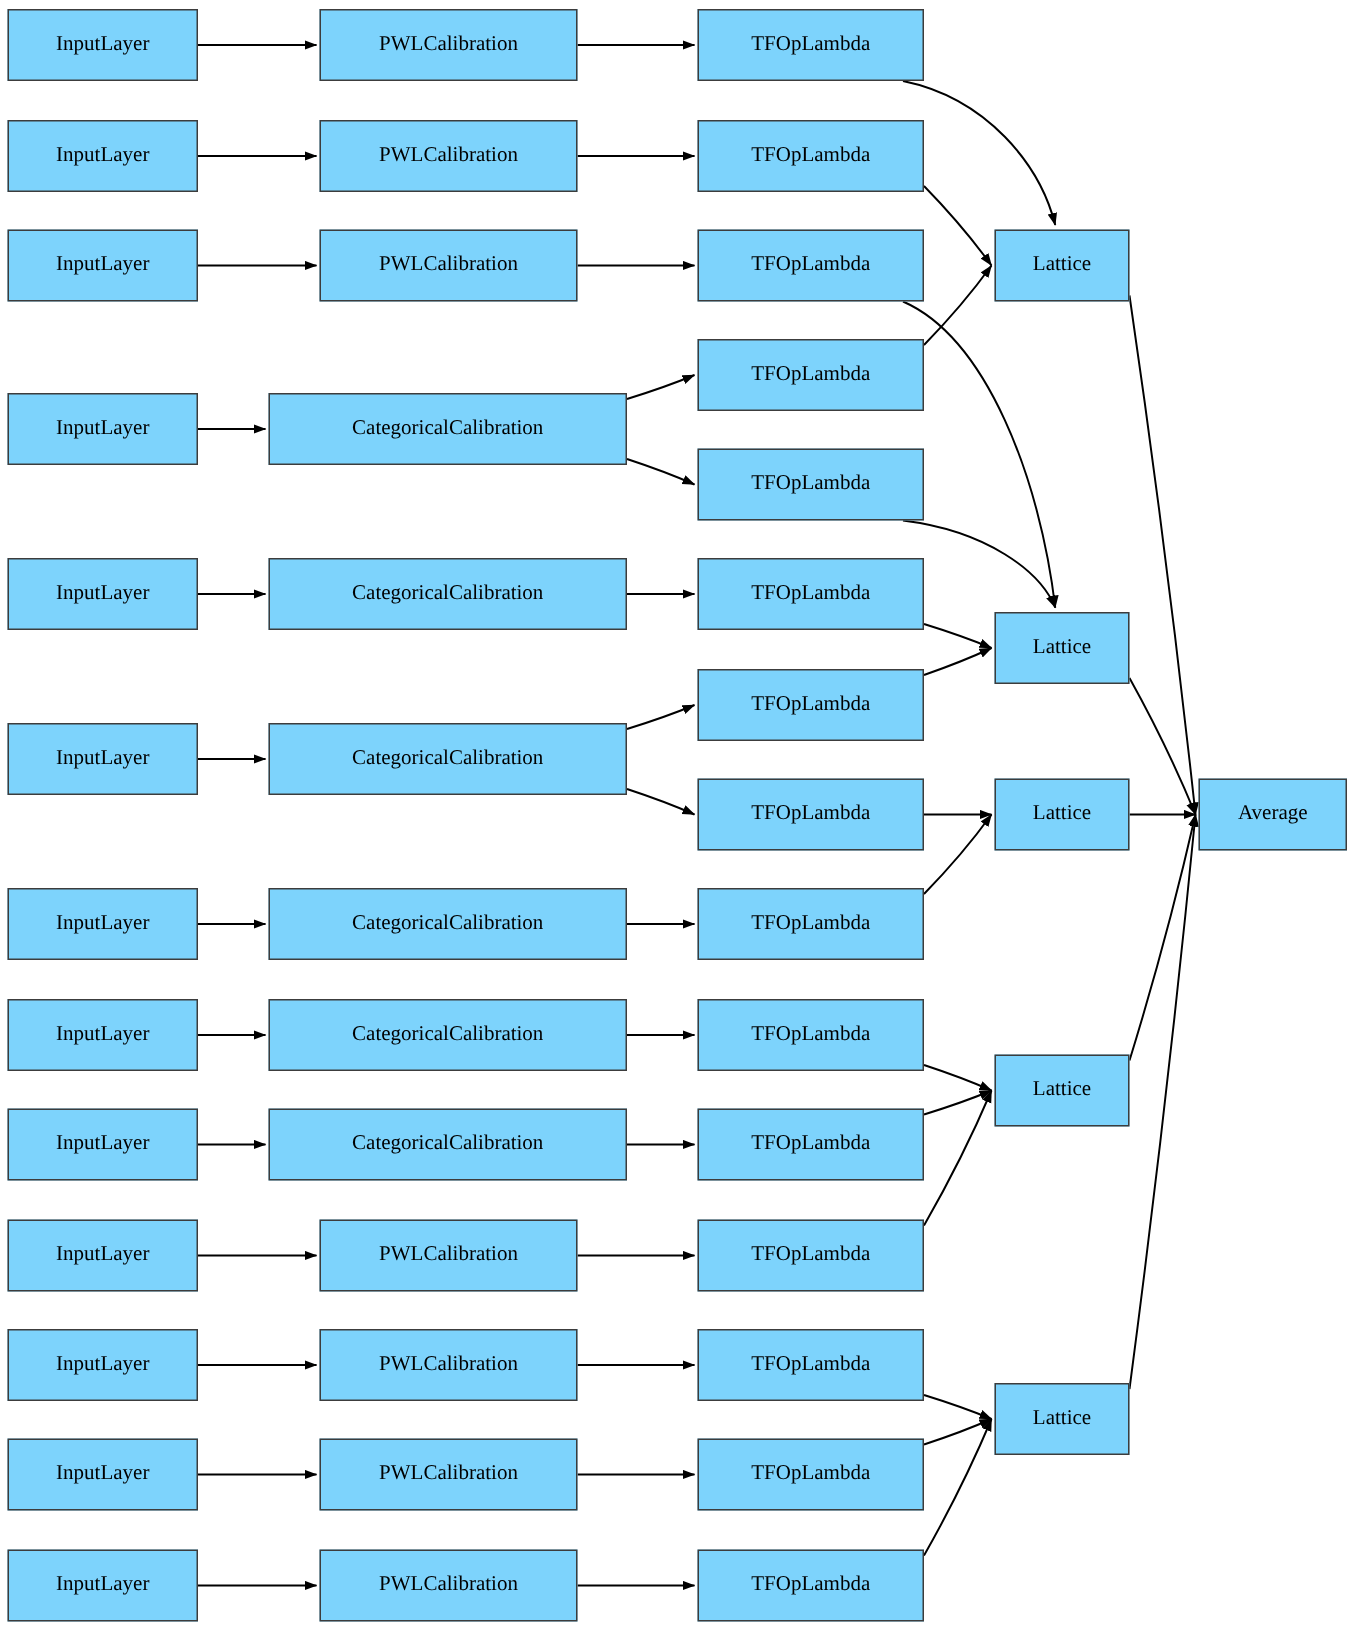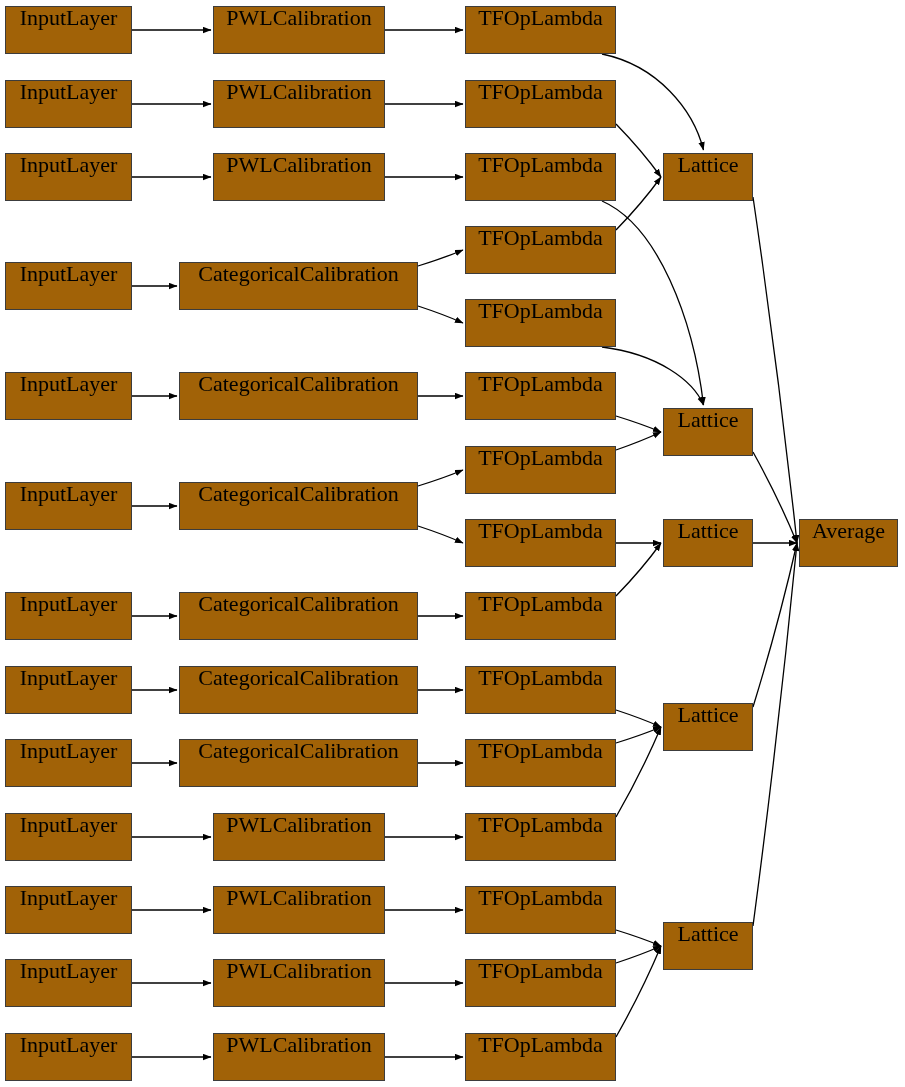--- a/index.html
+++ b/index.html
@@ -20,24 +20,25 @@
     left: 0;
     top: 0;
     width: 905px;
     height: 1087px;
     pointer-events: none;
   }
   .node {
     position: absolute;
     box-sizing: border-box;
     border: 1px solid #3c3c3c;
-    background: #a16207;
+    background: #7dd3fc;
     display: flex;
+    align-items: center;
     justify-content: center;
-    font-size: 22px;
+    font-size: 14px;
     color: #000000;
     line-height: 1;
     white-space: nowrap;
     z-index: 2;
   }
 </style>
 </head>
 <body>
 
 <div id="canvas">

